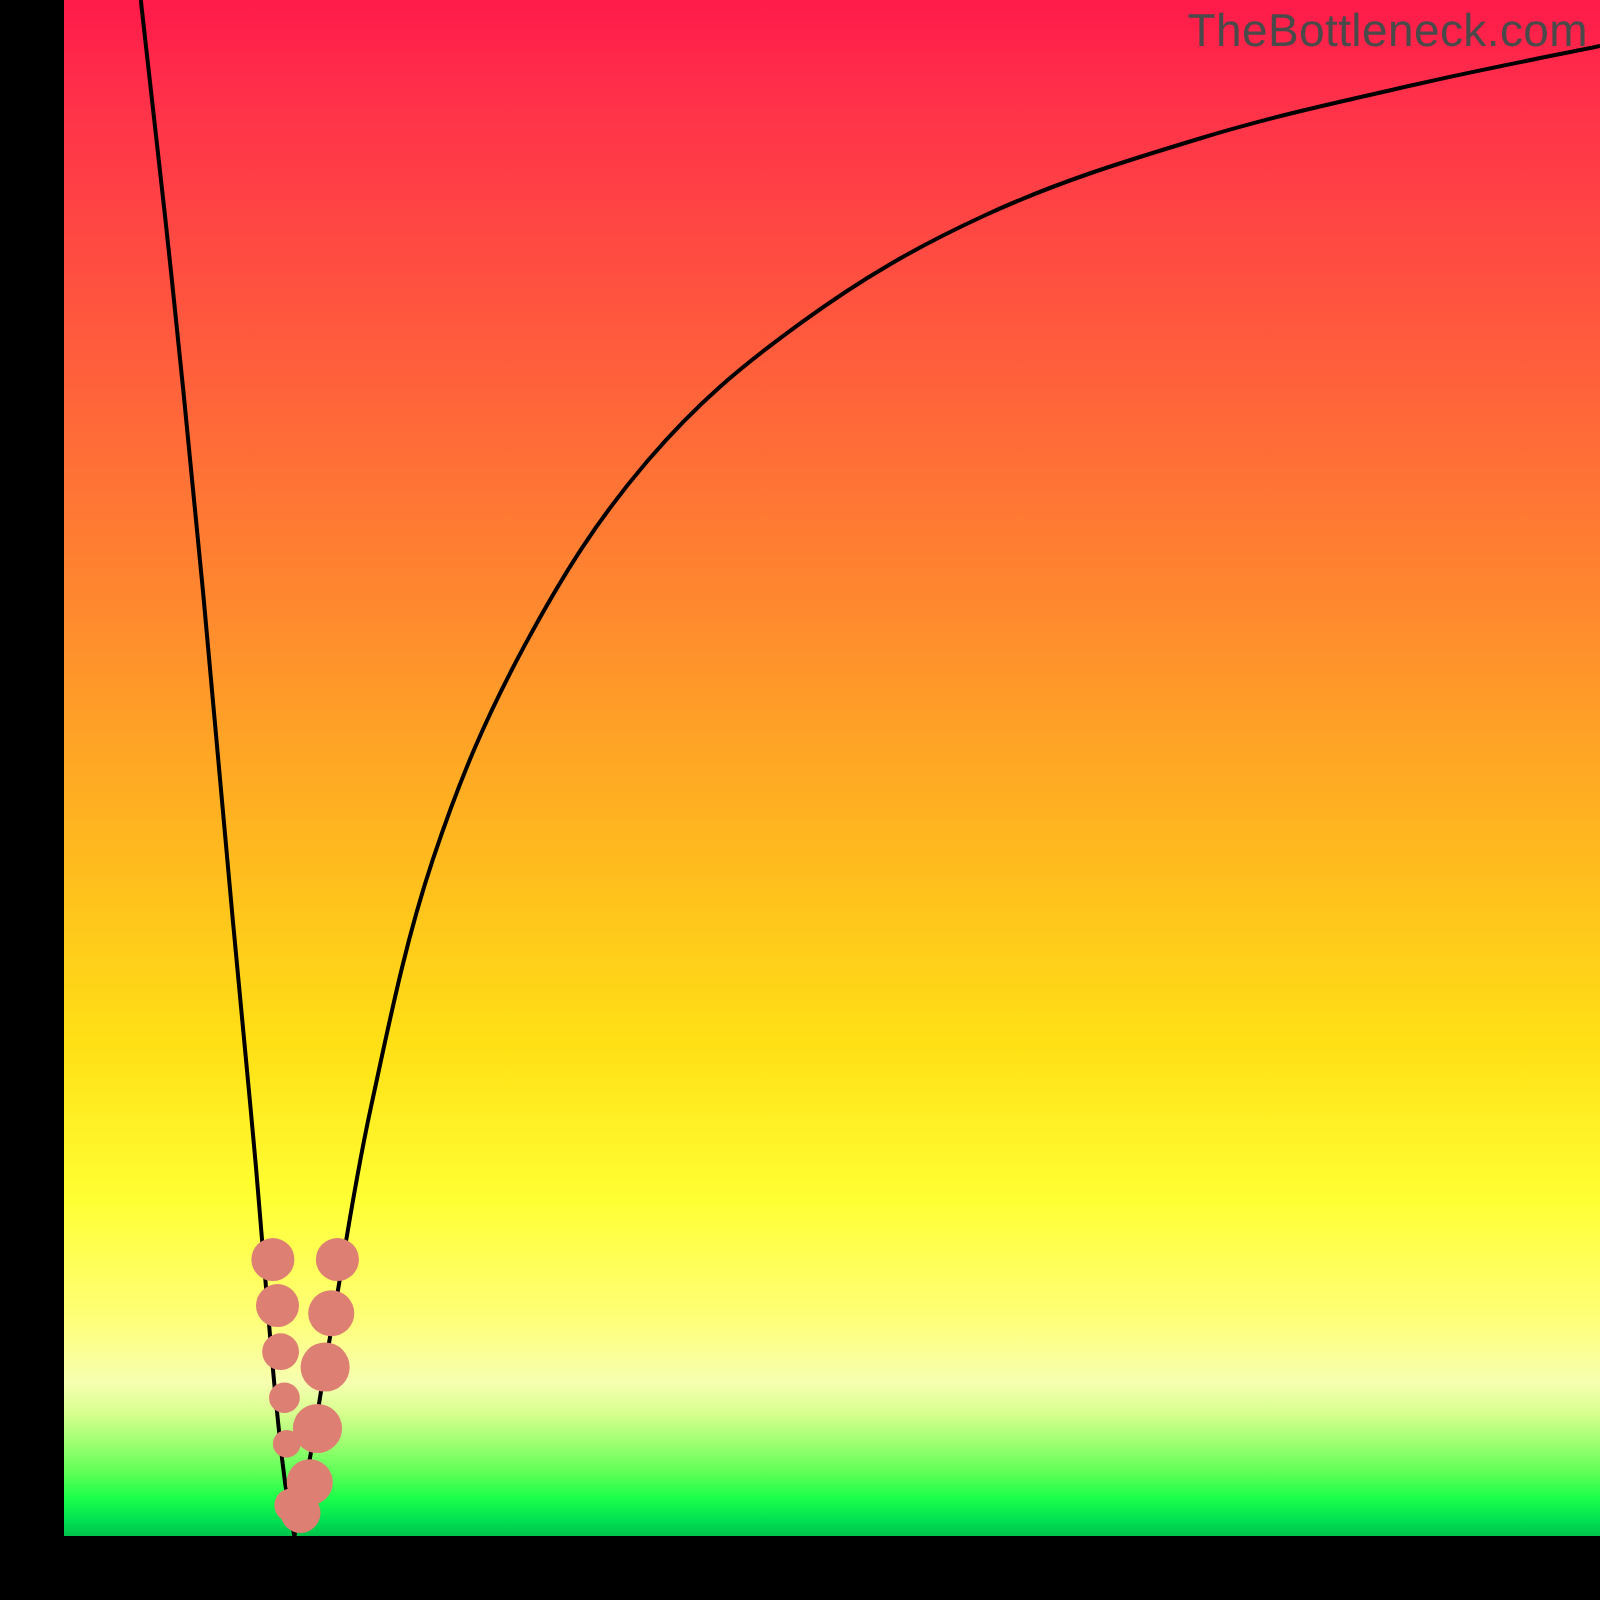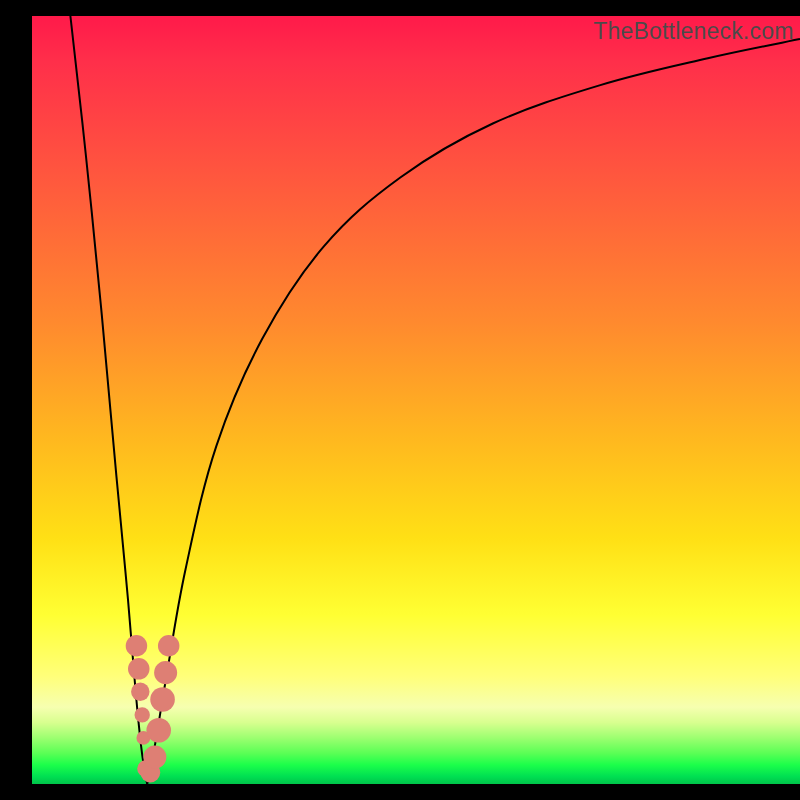--- a/index.html
+++ b/index.html
@@ -13,21 +13,21 @@
   }
   .frame {
     position: relative;
     width: 800px;
     height: 800px;
     background: #000;
   }
   .plot {
     position: absolute;
     left: 32px;
-    top: 16px;
+    top: 0;
     width: 768px;
     height: 768px;
     
     background: linear-gradient(
       to bottom,
       #ff1a4a 0%,
       #ff2f4a 6%,
       #ff5a3d 22%,
       #ff8a2e 40%,
       #ffb81f 55%,

